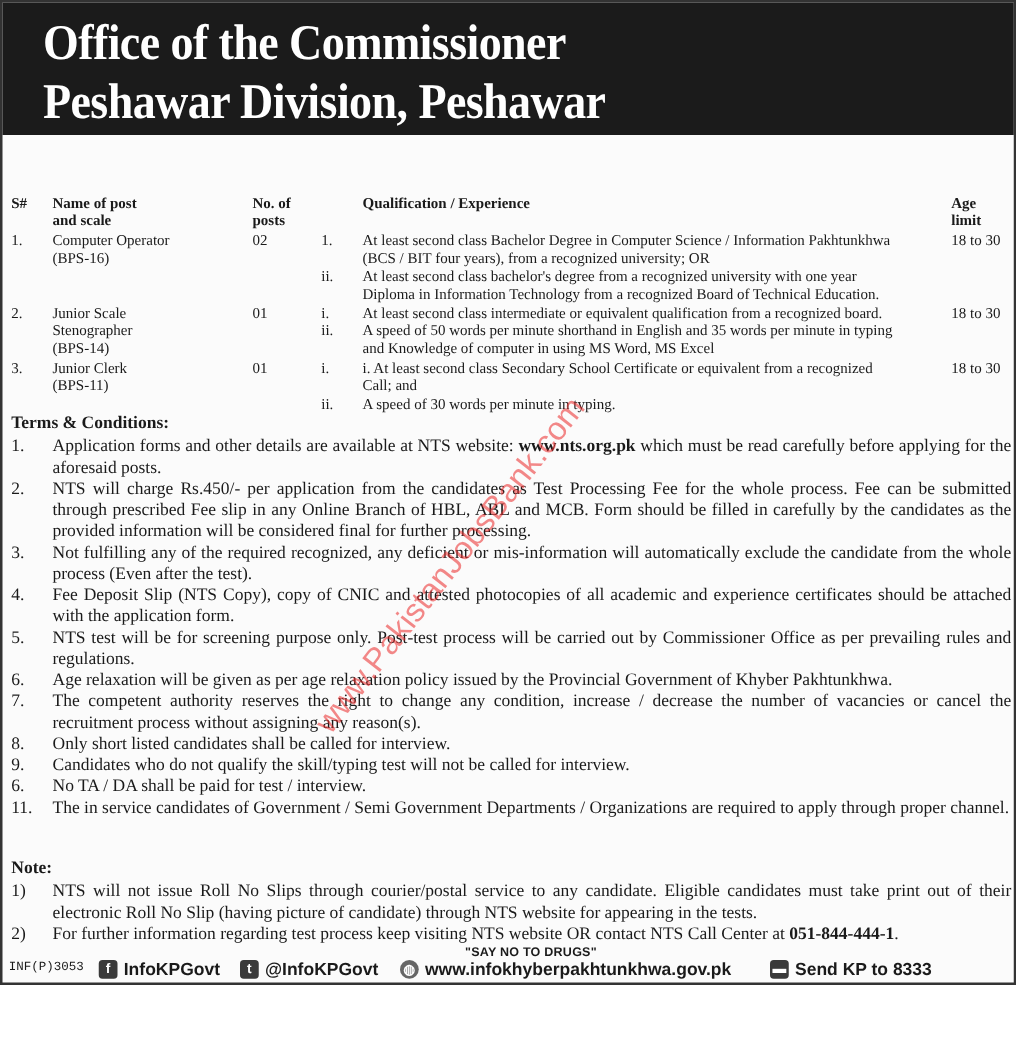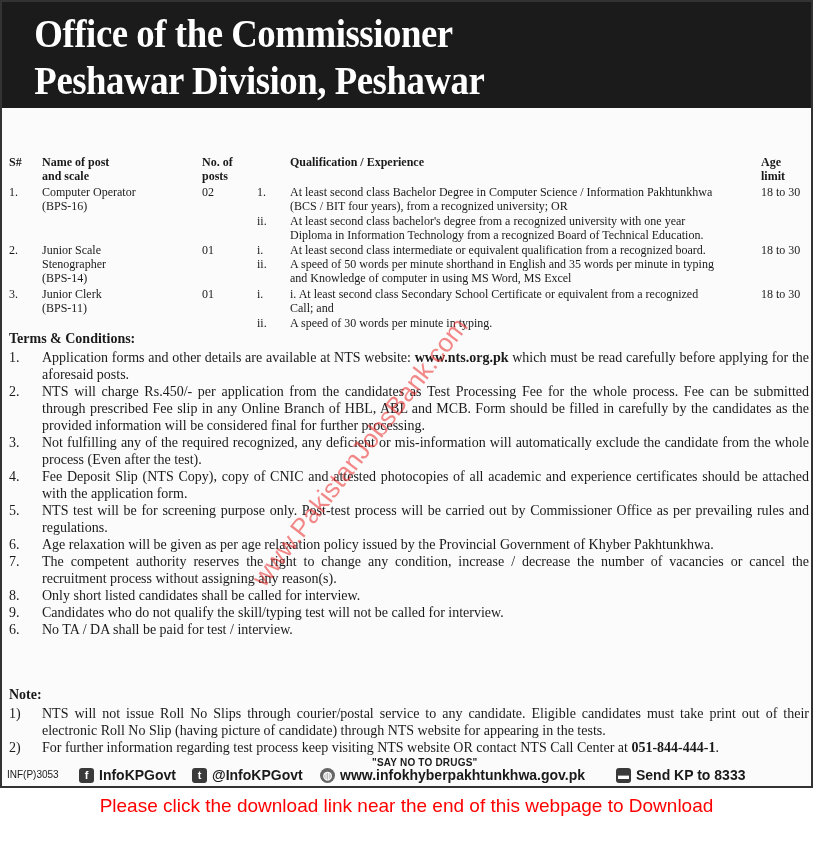--- a/index.html
+++ b/index.html
@@ -26,21 +26,21 @@
   .terms-title { position: absolute; left: 7px; top: 329px; font-size: 14px; font-weight: bold; }
   .list { position: absolute; left: 7px; width: 800px; font-size: 14px; line-height: 17px; }
   .item { position: relative; padding-left: 33px; text-align: justify; }
   .item .num { position: absolute; left: 0; top: 0; }
   .item b { font-weight: bold; }
 
   .note-title { position: absolute; left: 7px; top: 685px; font-size: 14px; font-weight: bold; }
 
   .footer { position: absolute; left: 0; top: 755px; width: 809px; height: 30px; font-family: "Liberation Sans", sans-serif; }
   .say-no { position: absolute; left: 370px; top: 0px; font-size: 10px; font-weight: bold; letter-spacing: 0.2px; }
-  .inf { position: absolute; left: 5px; top: 12px; font-size: 10px; }
+  .inf { position: absolute; left: 5px; top: 12px; font-size: 10px; font-family: Liberation Mono, monospace; }
   .soc { position: absolute; top: 10px; font-size: 14px; font-weight: bold; display: flex; align-items: center; gap: 5px; }
   .soc .ic { width: 15px; height: 15px; background: #3a3a3a; border-radius: 3px; color: #fff; font-size: 11px; display: inline-flex; align-items: center; justify-content: center; font-weight: bold; }
   .soc .ic.globe { border-radius: 50%; background: #666; }
 
   .cta { position: absolute; left: 0; top: 794px; width: 813px; text-align: center; color: #f00; font-family: "Liberation Sans", sans-serif; font-size: 19px; line-height: 24px; }
 
   .watermark {
     position: absolute; left: 175px; top: 400px; width: 420px;
     color: rgba(235, 40, 40, 0.55); font-family: "Liberation Sans", sans-serif; font-size: 26px;
     transform: rotate(-52deg); transform-origin: center; pointer-events: none; white-space: nowrap;
@@ -108,20 +108,21 @@
     <div class="item"><span class="num">1.</span><span>Application forms and other details are available at NTS website: </span><b>www.nts.org.pk</b><span> which must be read carefully before applying for the aforesaid posts.</span></div>
     <div class="item"><span class="num">2.</span><span>NTS will charge Rs.450/- per application from the candidates as Test Processing Fee for the whole process. Fee can be submitted through prescribed Fee slip in any Online Branch of HBL, ABL and MCB. Form should be filled in carefully by the candidates as the provided information will be considered final for further processing.</span></div>
     <div class="item"><span class="num">3.</span><span>Not fulfilling any of the required recognized, any deficient or mis-information will automatically exclude the candidate from the whole process (Even after the test).</span></div>
     <div class="item"><span class="num">4.</span><span>Fee Deposit Slip (NTS Copy), copy of CNIC and attested photocopies of all academic and experience certificates should be attached with the application form.</span></div>
     <div class="item"><span class="num">5.</span><span>NTS test will be for screening purpose only. Post-test process will be carried out by Commissioner Office as per prevailing rules and regulations.</span></div>
     <div class="item"><span class="num">6.</span><span>Age relaxation will be given as per age relaxation policy issued by the Provincial Government of Khyber Pakhtunkhwa.</span></div>
     <div class="item"><span class="num">7.</span><span>The competent authority reserves the right to change any condition, increase / decrease the number of vacancies or cancel the recruitment process without assigning any reason(s).</span></div>
     <div class="item"><span class="num">8.</span><span>Only short listed candidates shall be called for interview.</span></div>
     <div class="item"><span class="num">9.</span><span>Candidates who do not qualify the skill/typing test will not be called for interview.</span></div>
     <div class="item"><span class="num">6.</span><span>No TA / DA shall be paid for test / interview.</span></div>
+    <div class="item"><span class="num">11.</span><span>The in service candidates of Government / Semi Government Departments / Organizations are required to apply through proper channel.</span></div>
   </div>
 
   <div class="note-title">Note:</div>
   <div class="list" style="top:703px">
     <div class="item"><span class="num">1)</span><span>NTS will not issue Roll No Slips through courier/postal service to any candidate. Eligible candidates must take print out of their electronic Roll No Slip (having picture of candidate) through NTS website for appearing in the tests.</span></div>
     <div class="item"><span class="num">2)</span><span>For further information regarding test process keep visiting NTS website OR contact NTS Call Center at </span><b>051-844-444-1</b><span>.</span></div>
   </div>
 
   <div class="footer">
     <div class="say-no">"SAY NO TO DRUGS"</div>
@@ -141,14 +142,13 @@
     <div class="soc" style="left:614px">
       <span class="ic">▬</span>
       <span>Send KP to 8333</span>
     </div>
   </div>
 
   <div class="watermark">www.PakistanJobsBank.com</div>
 </div>
 
 <div class="cta">
-  <div>Please click the download link near the end of this webpage to Download</div>
 </div>
 
 </body></html>

